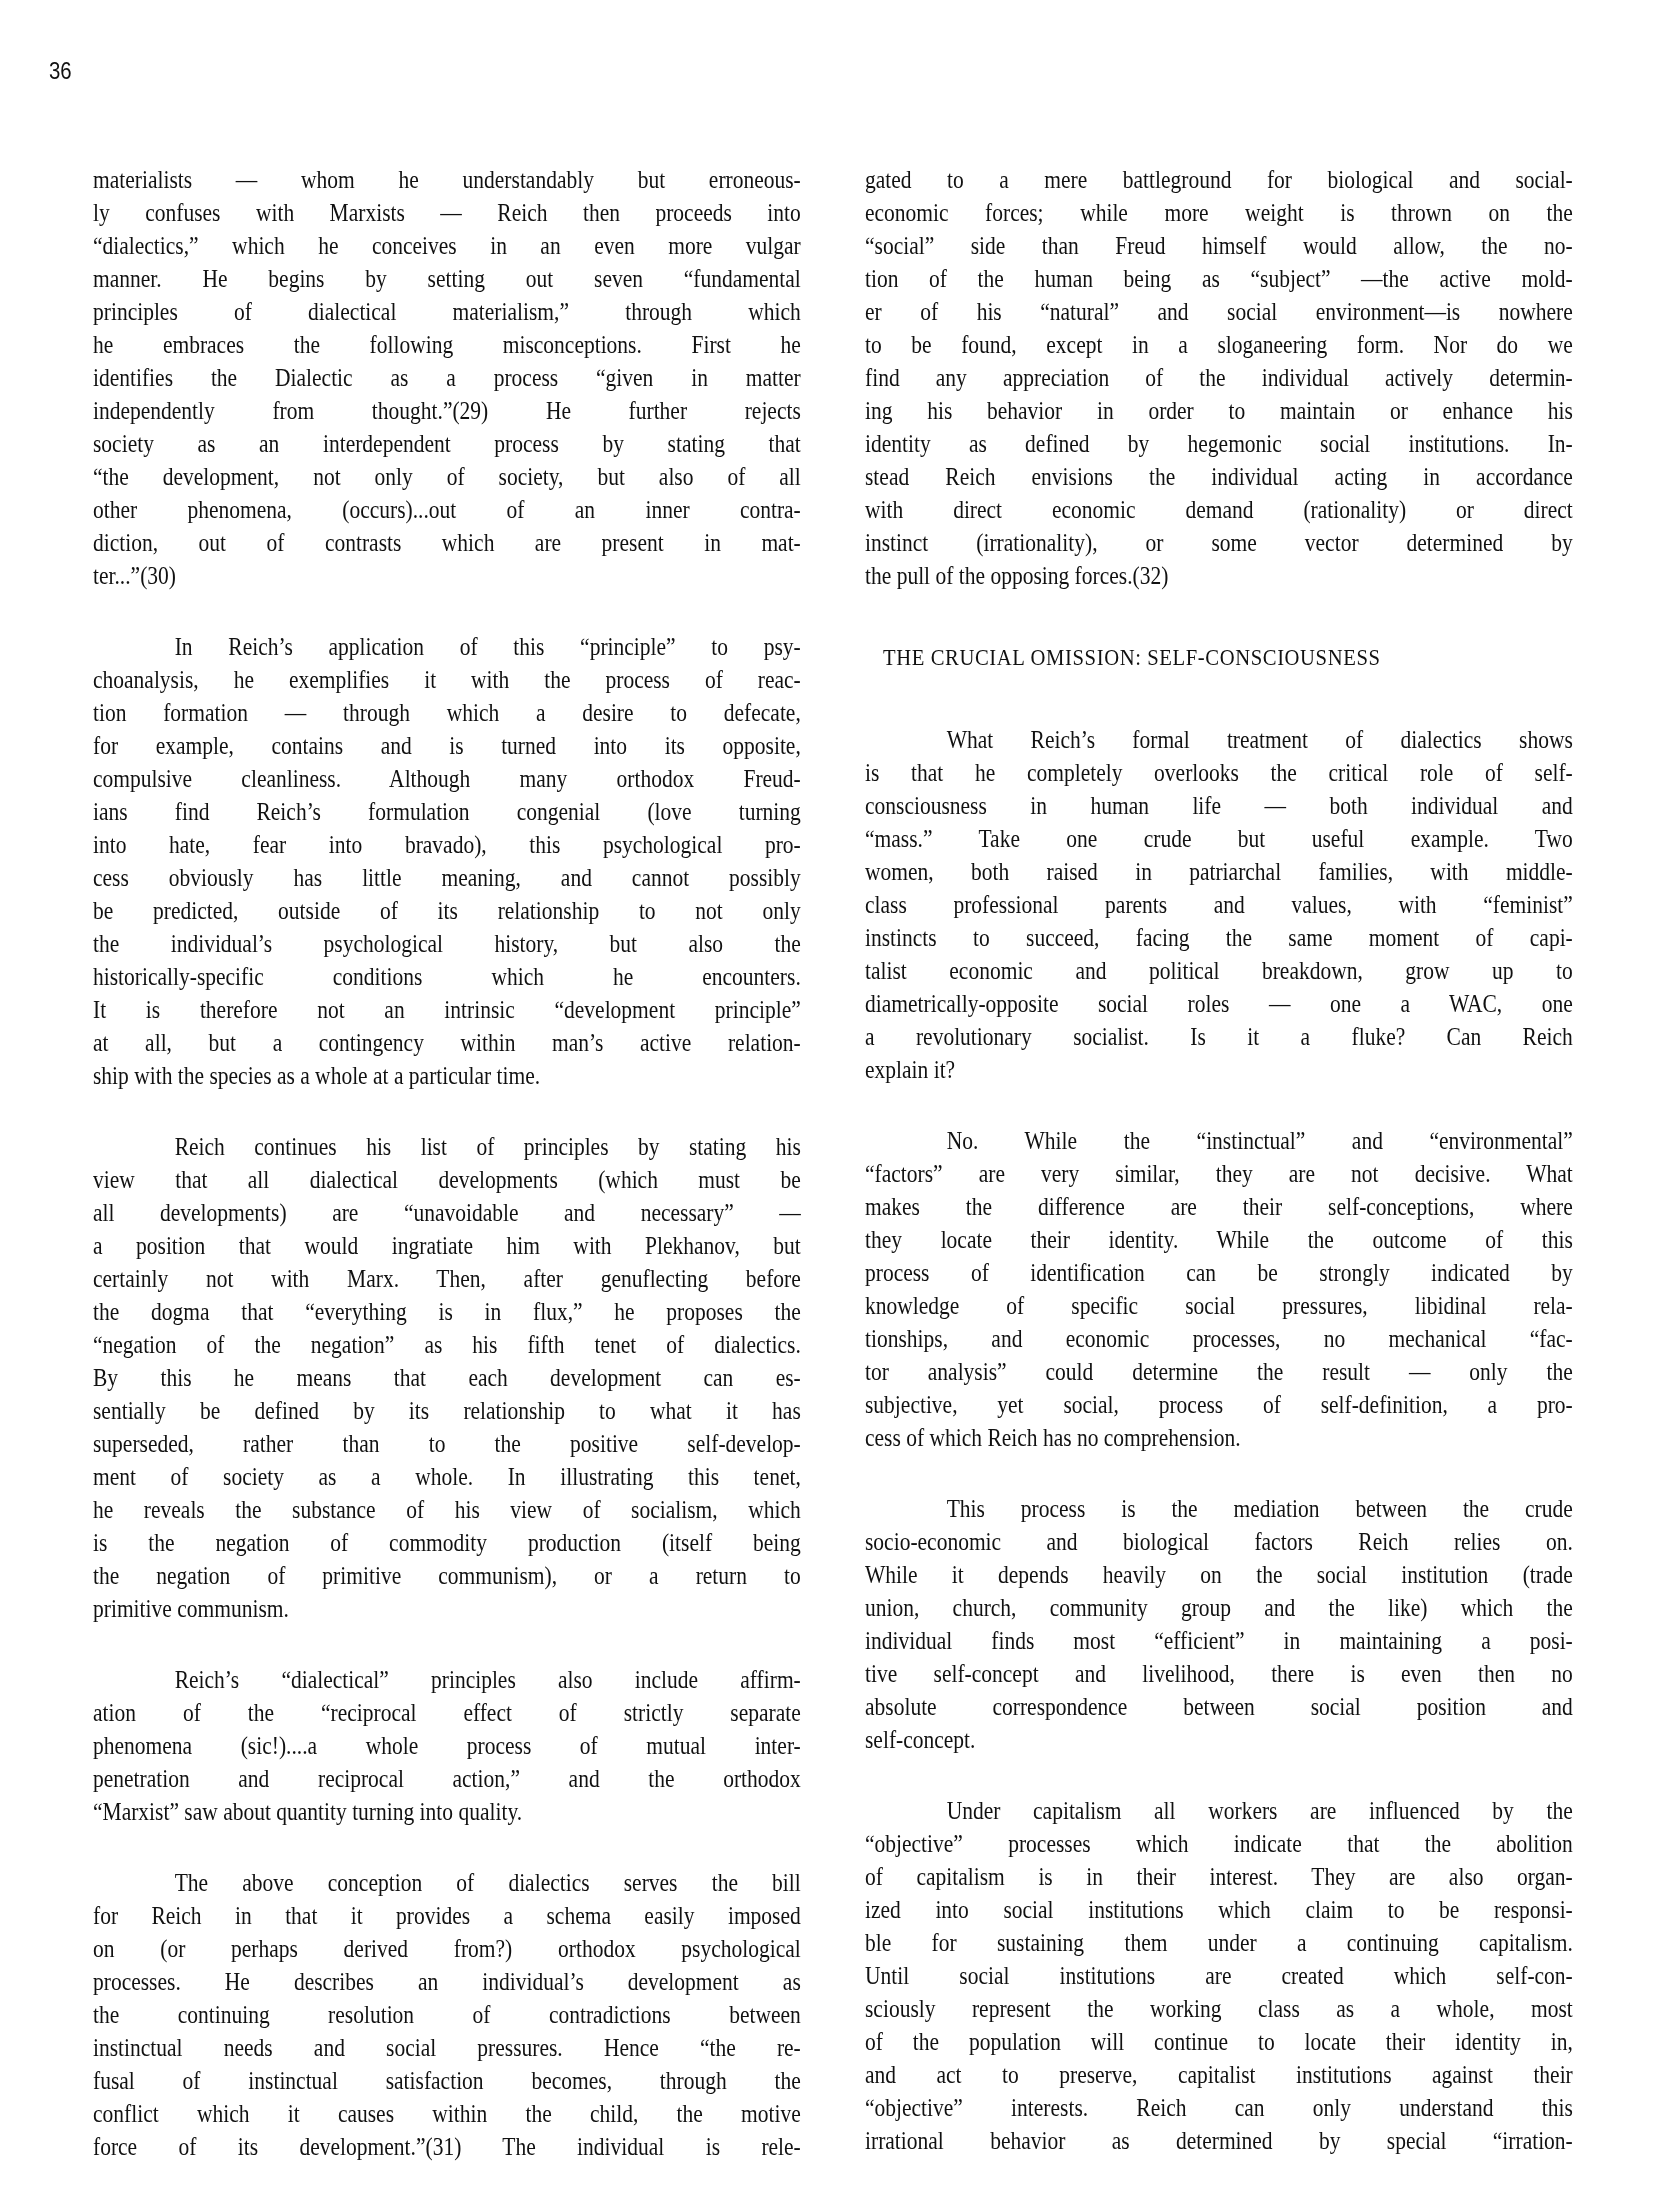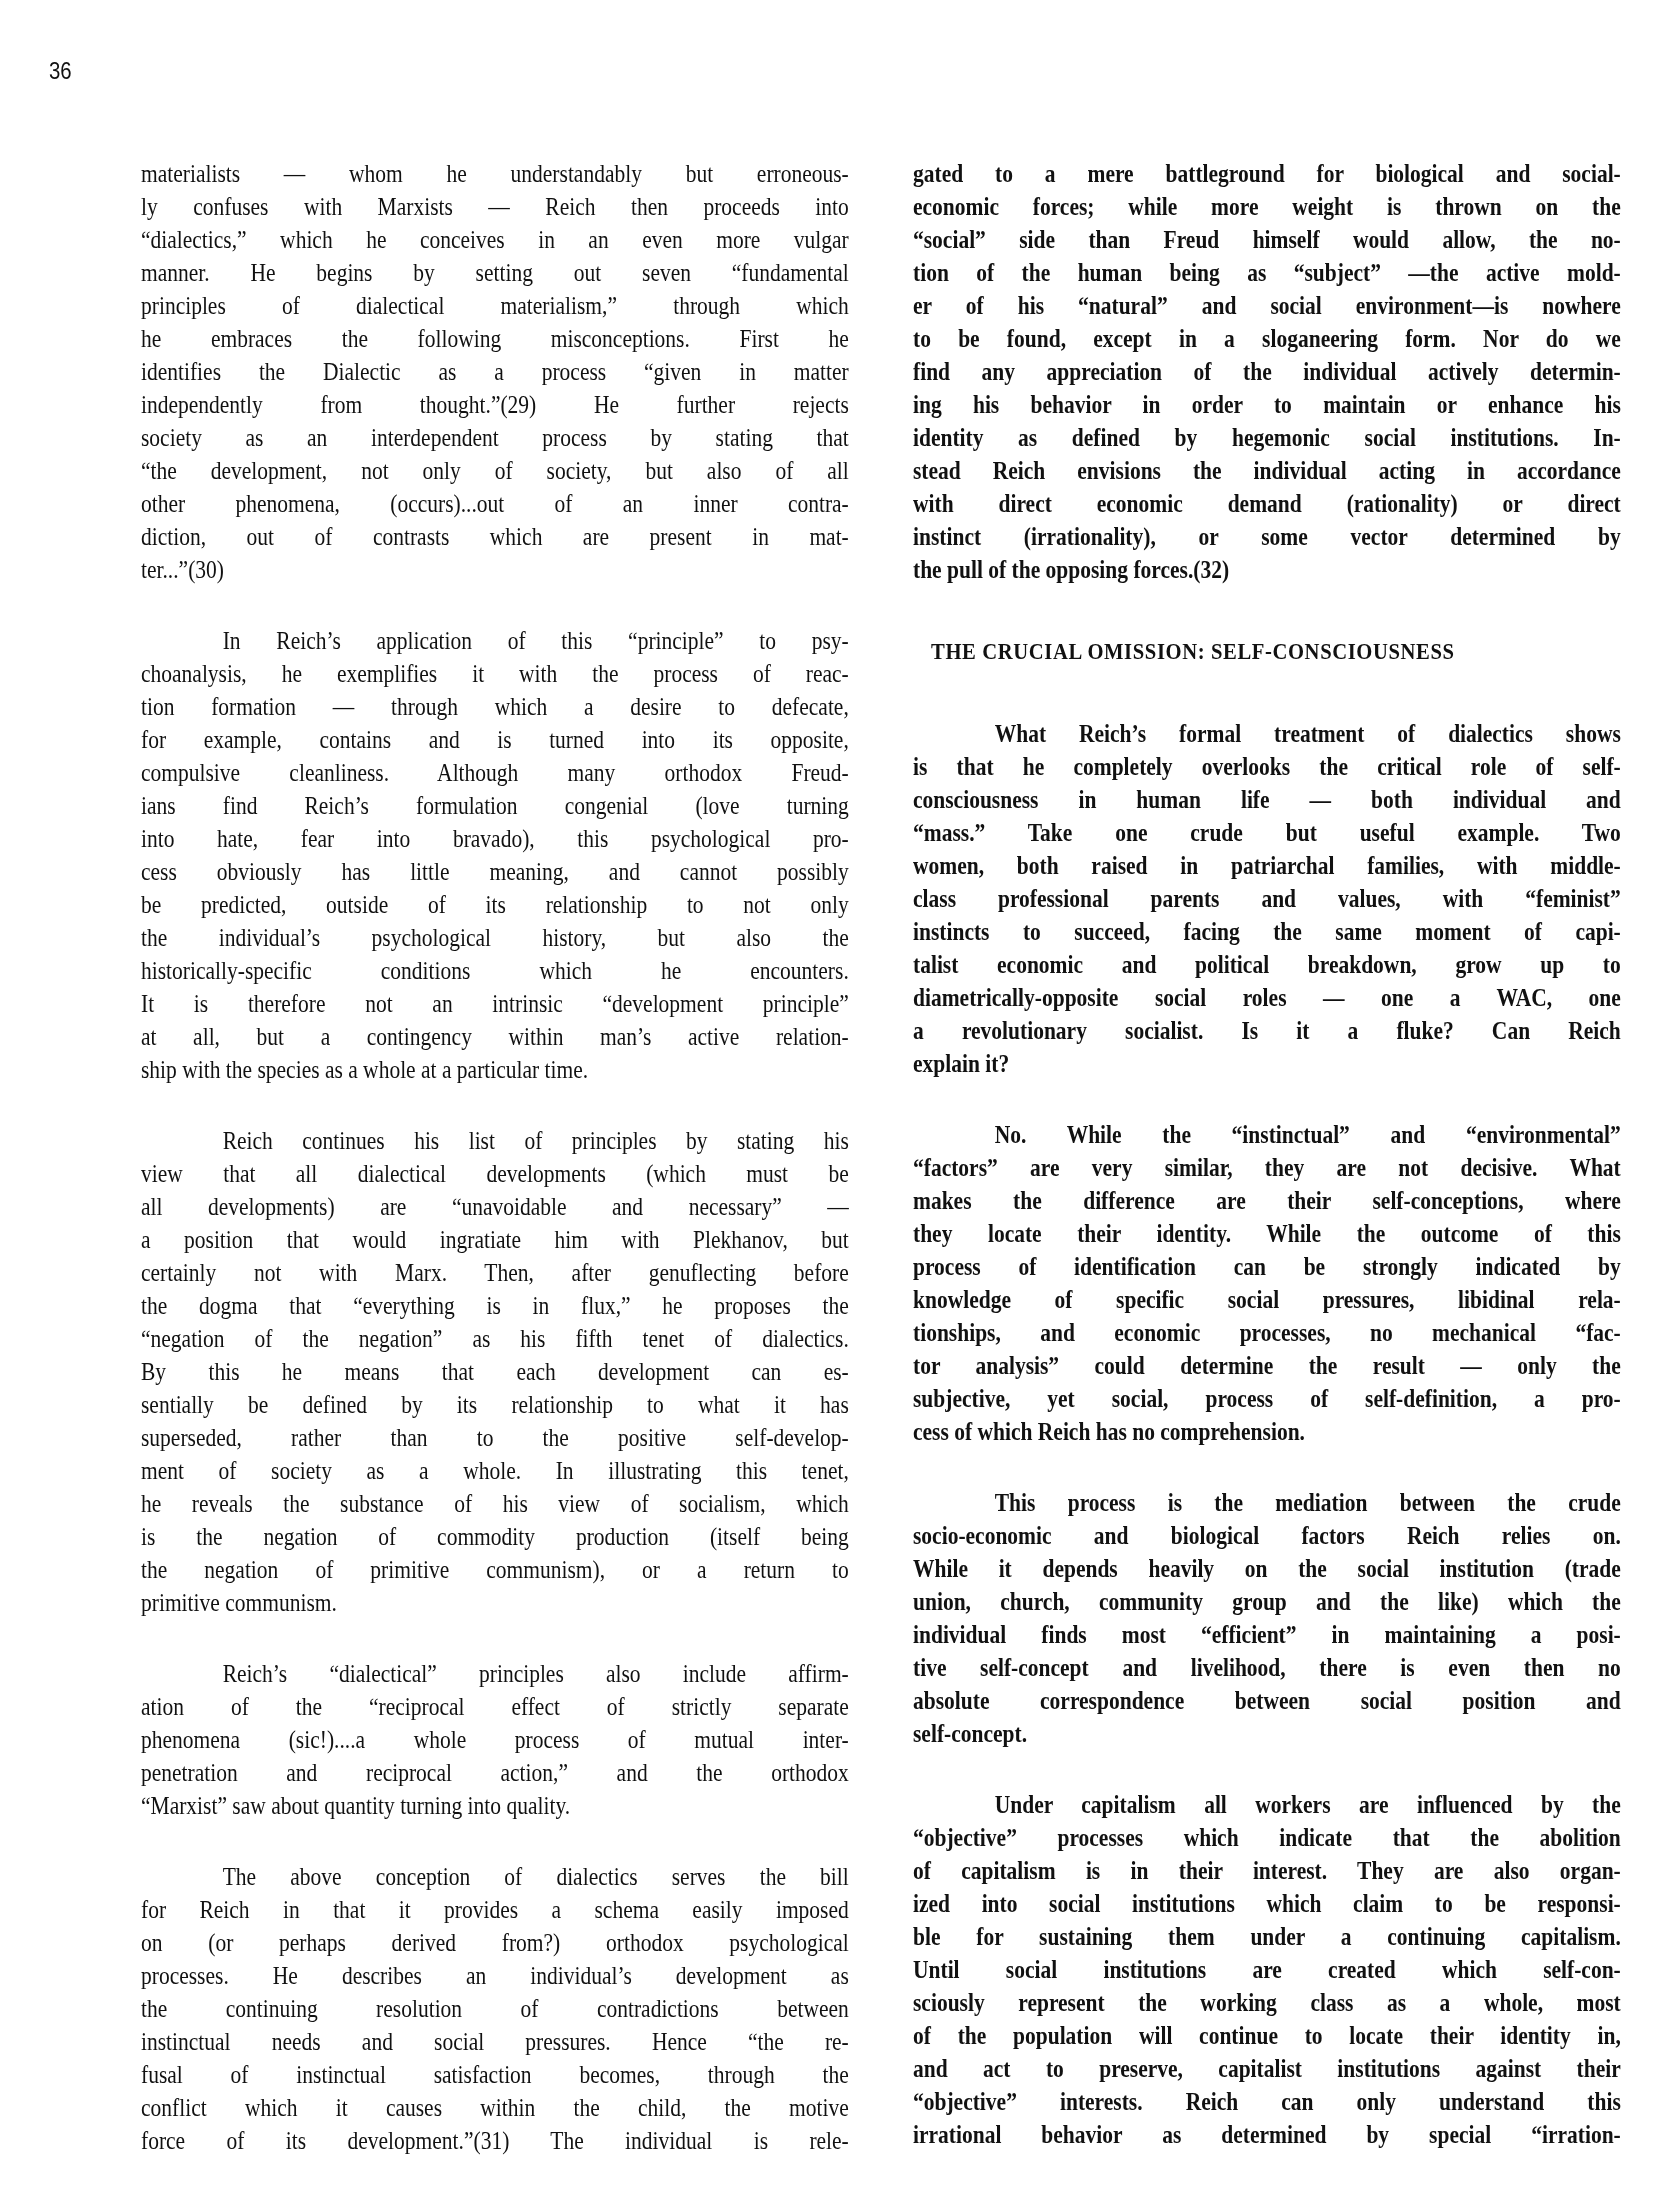--- a/index.html
+++ b/index.html
@@ -8,24 +8,24 @@
     font-family: "Liberation Serif", "DejaVu Serif", serif;
     color: #111111;
   }
   .page-number {
     position: absolute; left: 49px; top: 57px;
     font-size: 24px; letter-spacing: 0px;
     font-family: "Liberation Sans Narrow", "Liberation Sans", sans-serif;
     transform: scaleX(0.85); transform-origin: left top;
   }
   .column {
-    position: absolute; top: 157px; width: 708px; margin-left: 48px;
+    position: absolute; top: 163px; width: 708px;
   }
   .col-left { left: 93px; }
-  .col-right { left: 865px; font-weight: bold; }
+  .col-right { left: 865px; }
   .para { margin: 0; }
   .line {
     display: block; height: 33px; line-height: 33px;
     font-size: 25px; white-space: nowrap;
     text-align: justify; text-align-last: justify;
     transform: scaleX(0.86); transform-origin: left center;
     width: 823px;
   }
   .line.last { text-align-last: left; }
   .indent { padding-left: 95px; box-sizing: border-box; }

